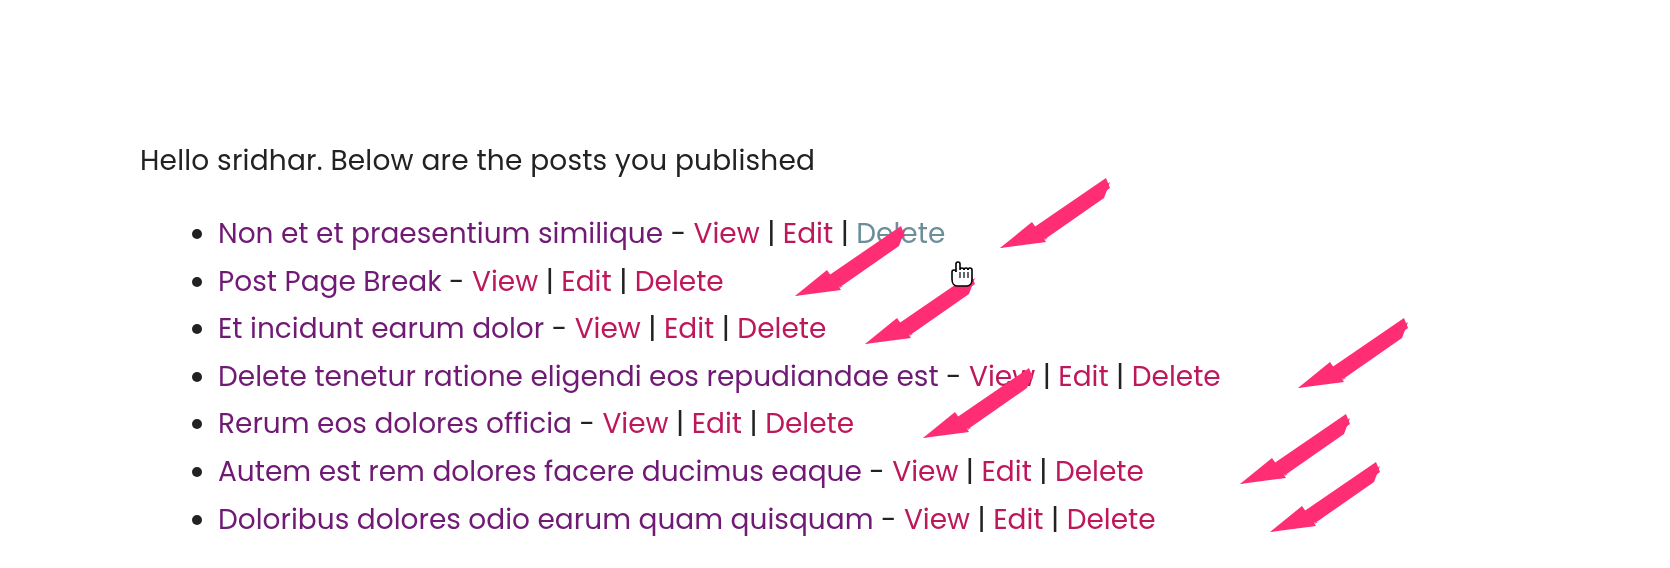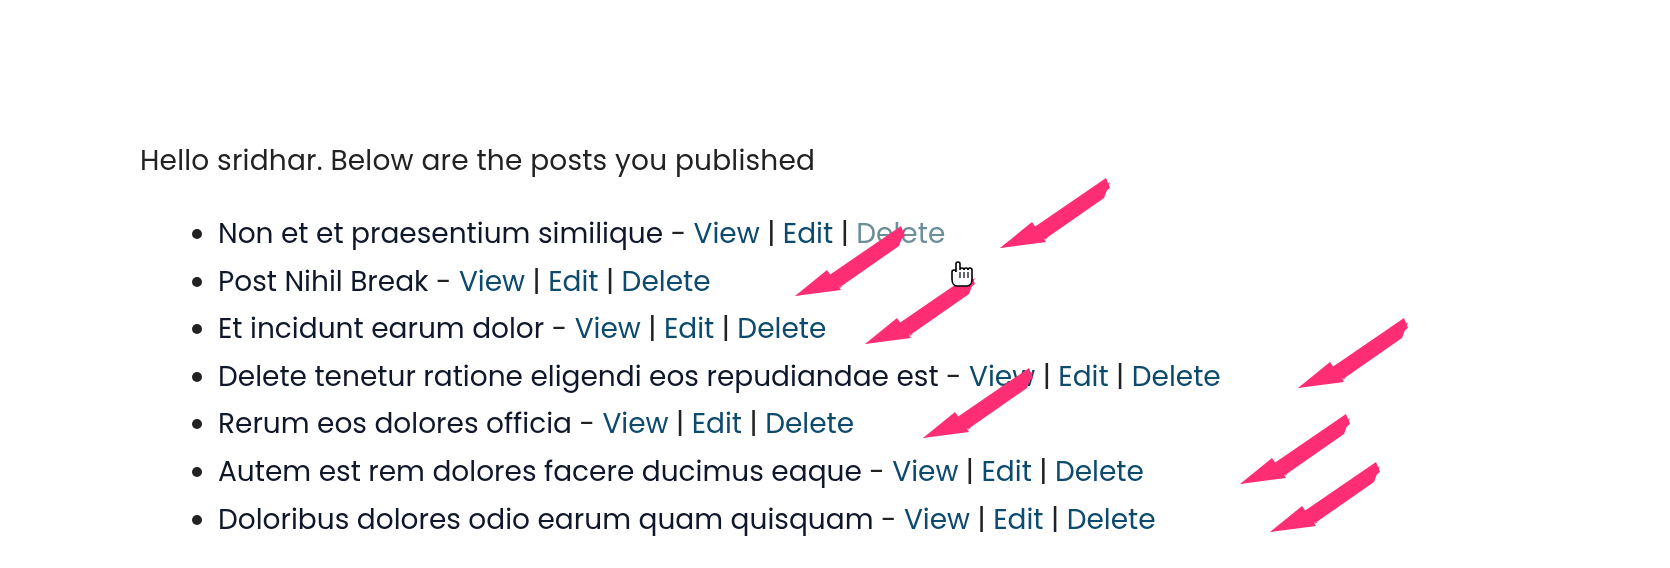--- a/index.html
+++ b/index.html
@@ -27,25 +27,25 @@
   ul.posts {
     list-style: disc;
     margin: 0;
     padding-left: 78px;
   }
   ul.posts li {
     font-size: 28px;
     line-height: 1.7;
     padding: 0;
   }
-  .title { color: #0f172a; }
+  .title { color: #701a75; }
   .dash { color: #222; }
   .pipe { color: #222; }
   a.action {
-    color: #0c4a6e;
+    color: #be185d;
     text-decoration: none;
   }
   a.action.hover {
     color: #6b8e99;
   }
   
   .arrow {
     position: absolute;
     pointer-events: none;
   }
@@ -56,21 +56,21 @@
     pointer-events: none;
   }
 </style>
 </head>
 <body>
 
 <div class="page">
   <p class="intro">Hello sridhar. Below are the posts you published</p>
   <ul class="posts" id="posts-list">
       <li><span class="title">Non et et praesentium similique</span><span class="dash"> - </span><a href="#" class="action">View</a><span class="pipe"> | </span><a href="#" class="action">Edit</a><span class="pipe"> | </span><a href="#" class="action hover">Delete</a></li>
-      <li><span class="title">Post Nihil Break</span><span class="dash"> - </span><a href="#" class="action">View</a><span class="pipe"> | </span><a href="#" class="action">Edit</a><span class="pipe"> | </span><a href="#" class="action">Delete</a></li>
+      <li><span class="title">Post Page Break</span><span class="dash"> - </span><a href="#" class="action">View</a><span class="pipe"> | </span><a href="#" class="action">Edit</a><span class="pipe"> | </span><a href="#" class="action">Delete</a></li>
       <li><span class="title">Et incidunt earum dolor</span><span class="dash"> - </span><a href="#" class="action">View</a><span class="pipe"> | </span><a href="#" class="action">Edit</a><span class="pipe"> | </span><a href="#" class="action">Delete</a></li>
       <li><span class="title">Delete tenetur ratione eligendi eos repudiandae est</span><span class="dash"> - </span><a href="#" class="action">View</a><span class="pipe"> | </span><a href="#" class="action">Edit</a><span class="pipe"> | </span><a href="#" class="action">Delete</a></li>
       <li><span class="title">Rerum eos dolores officia</span><span class="dash"> - </span><a href="#" class="action">View</a><span class="pipe"> | </span><a href="#" class="action">Edit</a><span class="pipe"> | </span><a href="#" class="action">Delete</a></li>
       <li><span class="title">Autem est rem dolores facere ducimus eaque</span><span class="dash"> - </span><a href="#" class="action">View</a><span class="pipe"> | </span><a href="#" class="action">Edit</a><span class="pipe"> | </span><a href="#" class="action">Delete</a></li>
       <li><span class="title">Doloribus dolores odio earum quam quisquam</span><span class="dash"> - </span><a href="#" class="action">View</a><span class="pipe"> | </span><a href="#" class="action">Edit</a><span class="pipe"> | </span><a href="#" class="action">Delete</a></li>
     </ul>
 </div>
 
 <div class="arrow" style="left: 1000px; top: 178px;">
 <svg width="110" height="80" viewBox="0 0 110 80" xmlns="http://www.w3.org/2000/svg">

